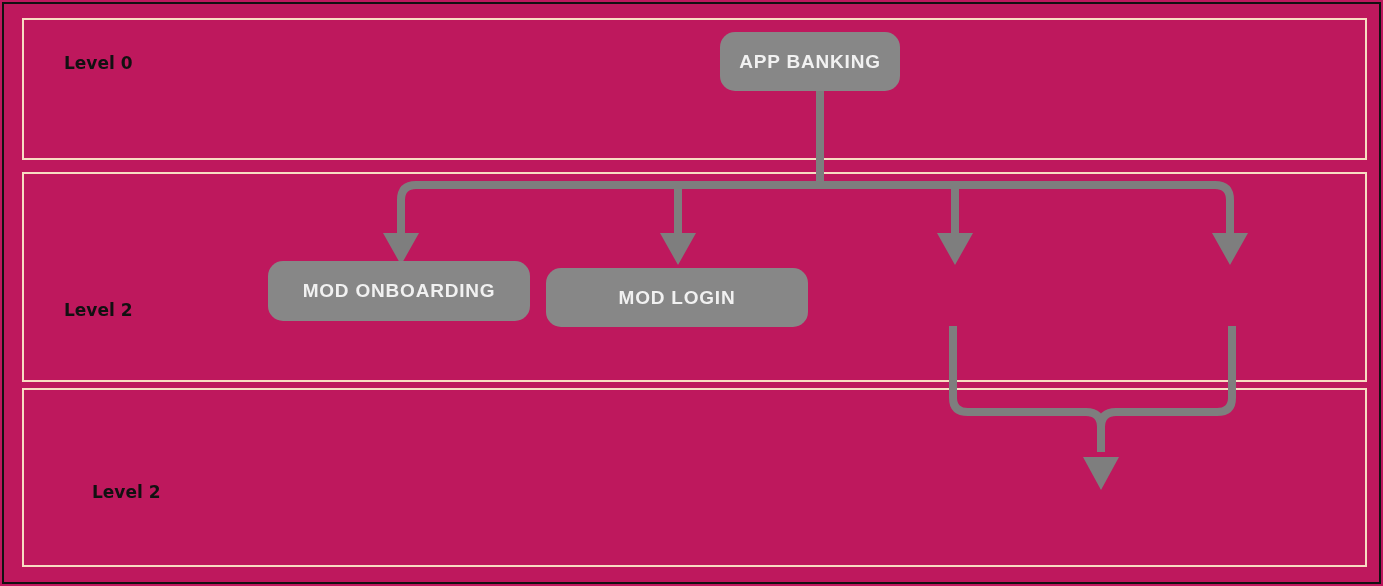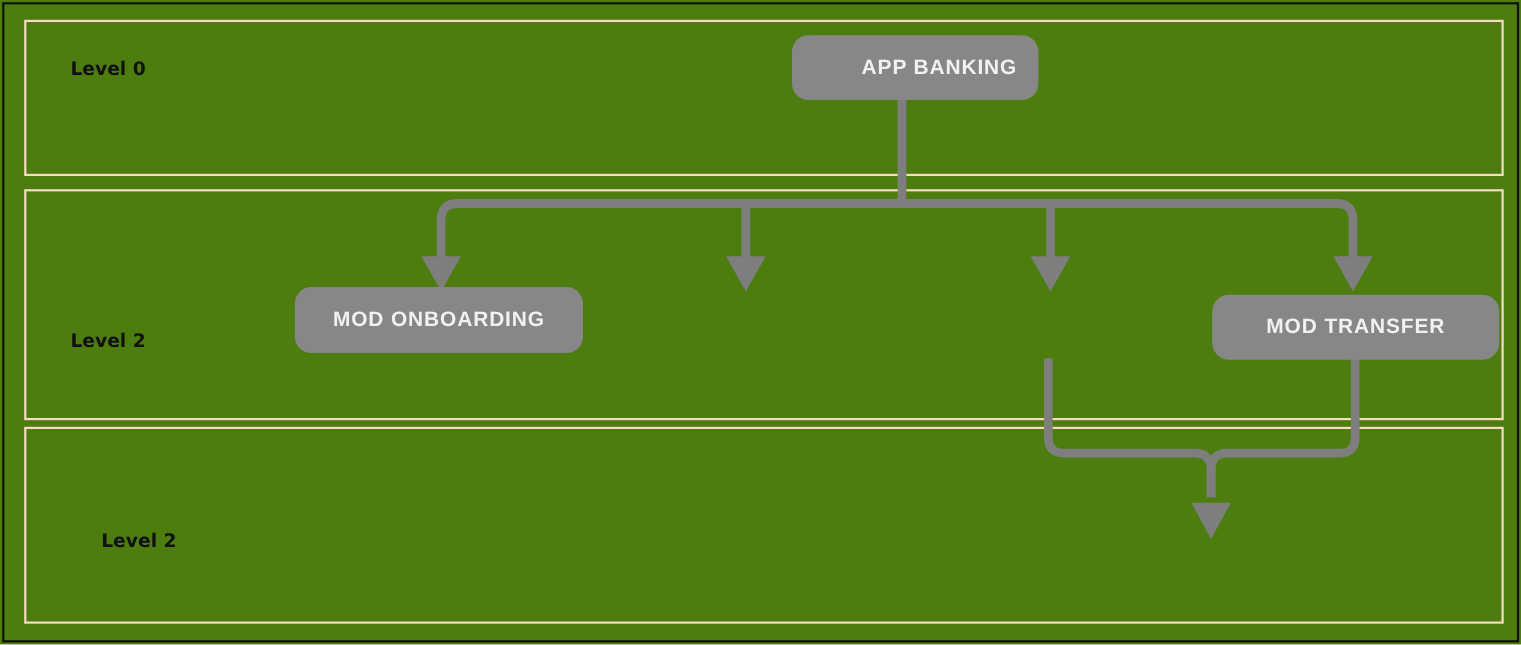--- a/index.html
+++ b/index.html
@@ -1,17 +1,17 @@
 <!DOCTYPE html>
 <html><head>
 <meta charset="utf-8">
 <style>
   html,body{margin:0;padding:0;background:#fff;}
   .canvas{
-    position:relative;width:1383px;height:586px;background:#4d7c0f;
+    position:relative;width:1383px;height:586px;background:#be185d;
     font-family:"Liberation Sans",sans-serif;overflow:hidden;
   }
   .frame{position:absolute;inset:2px;border:2px solid #111111;pointer-events:none;}
   .band{position:absolute;border:2px solid #f8dcc2;background:transparent;}
   .band0{left:22px;top:18px;width:1341px;height:138px;}
   .band1{left:22px;top:172px;width:1341px;height:206px;}
   .band2{left:22px;top:388px;width:1341px;height:175px;}
   .level-label{
     position:absolute;left:64px;color:#111111;
     font-family:"DejaVu Sans","Liberation Sans",sans-serif;
@@ -19,21 +19,21 @@
   }
   .lv0{top:53px;}
   .lv1{top:300px;}
   .lv2{top:482px;margin-left:28px;}
   svg.connectors{position:absolute;left:0;top:0;z-index:2;}
   .node{
     position:absolute;z-index:3;background:#878787;border-radius:15px;
     color:#f1f1f1;font-weight:bold;font-size:19px;letter-spacing:0.8px;
     display:flex;align-items:center;justify-content:center;text-align:center;
   }
-  .n-app{left:720px;top:32px;width:180px;height:59px;padding-left:44px;}
+  .n-app{left:720px;top:32px;width:180px;height:59px;}
   .n-onb{left:268px;top:261px;width:262px;height:60px;}
   .n-log{left:546px;top:268px;width:262px;height:59px;}
   .n-lan{left:823px;top:268px;width:262px;height:59px;}
   .n-tra{left:1102px;top:268px;width:261px;height:59px;}
   .n-too{left:970px;top:493px;width:263px;height:58px;}
 </style>
 </head>
 <body>
 
 <div class="canvas">
@@ -63,16 +63,16 @@
       <polygon points="383,233 419,233 401,265"></polygon>
       <polygon points="660,233 696,233 678,265"></polygon>
       <polygon points="937,233 973,233 955,265"></polygon>
       <polygon points="1212,233 1248,233 1230,265"></polygon>
       <polygon points="1083,457 1119,457 1101,490"></polygon>
     </g>
   </svg>
 
   <div class="node n-app">APP BANKING</div>
   <div class="node n-onb">MOD ONBOARDING</div>
-  <div class="node n-tra">MOD TRANSFER</div>
+  <div class="node n-log">MOD LOGIN</div>
 
   <div class="frame"></div>
 </div>
 
 </body></html>

